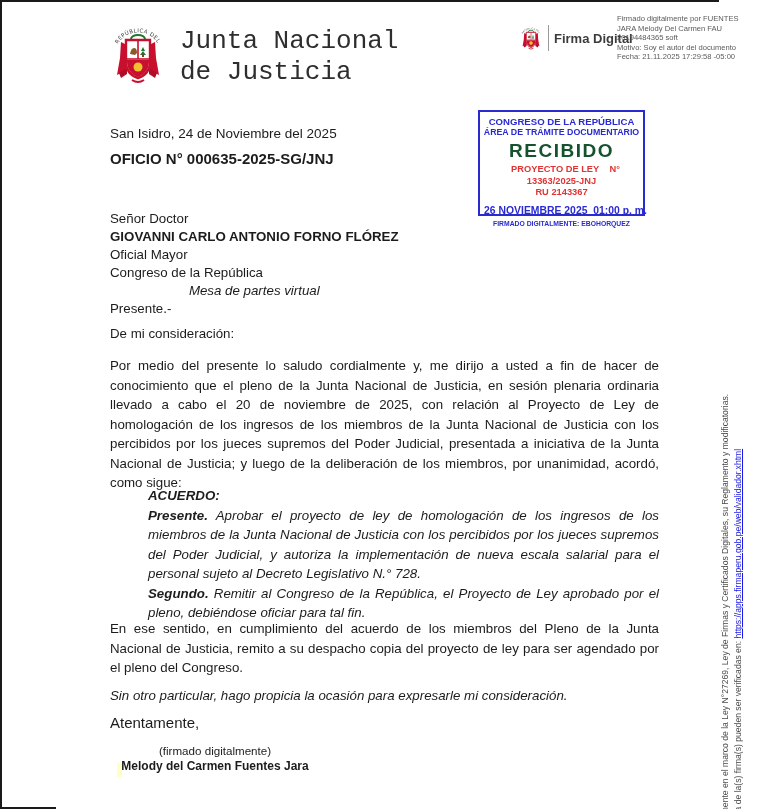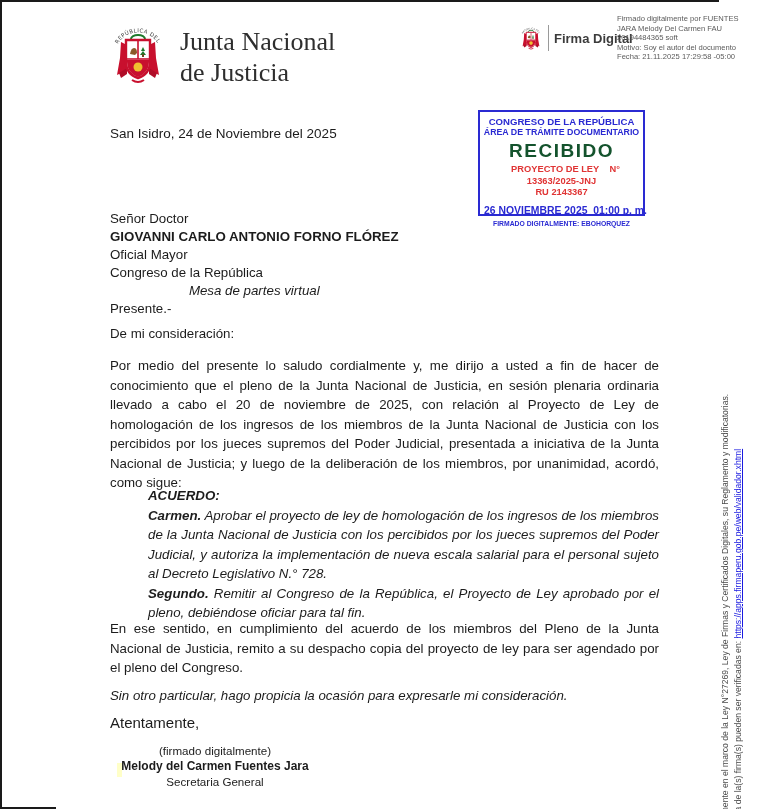--- a/index.html
+++ b/index.html
@@ -9,21 +9,21 @@
     font-family:"Liberation Sans",sans-serif;color:#1c1c1c;
   }
   .edge-left{position:absolute;left:0;top:0;width:2px;height:809px;background:#1a1a1a;}
   .edge-top{position:absolute;left:0;top:0;width:719px;height:2px;background:#1a1a1a;}
   .edge-bottom{position:absolute;left:0;bottom:0;width:56px;height:2px;background:#1a1a1a;}
 
   
   .logo{position:absolute;left:108px;top:18px;width:60px;height:70px;}
   .org-title{
     position:absolute;left:180px;top:26px;
-    font-family:Liberation Serif, serif;font-size:26px;line-height:31px;color:#2e2e2e;
+    font-family:Liberation Mono, monospace;font-size:26px;line-height:31px;color:#2e2e2e;
   }
 
   
   .badge-coat{position:absolute;left:519px;top:23px;width:24px;height:29px;}
   .badge-divider{position:absolute;left:548px;top:25px;width:1px;height:26px;background:#9a9a9a;}
   .badge-label{position:absolute;left:554px;top:31px;font-size:13px;font-weight:bold;color:#3c3c3c;}
   .sig-details{position:absolute;left:617px;top:14px;width:142px;font-size:7.6px;line-height:9.6px;color:#5a5a5a;}
 
   
   .stamp{
@@ -130,49 +130,49 @@
     <div class="recibido">RECIBIDO</div>
     <div class="r pre">PROYECTO DE LEY    N°</div>
     <div class="r">13363/2025-JNJ</div>
     <div class="r">RU 2143367</div>
     <div class="sep"></div>
     <div class="dt pre">26 NOVIEMBRE 2025  01:00 p. m.</div>
     <div class="fd">FIRMADO DIGITALMENTE: EBOHORQUEZ</div>
   </div>
 
   <div class="date-line">San Isidro, 24 de Noviembre del 2025</div>
+  <div class="oficio">OFICIO N° 000635-2025-SG/JNJ</div>
 
   <div class="addressee">
     <div>Señor Doctor</div>
     <div class="name">GIOVANNI CARLO ANTONIO FORNO FLÓREZ</div>
     <div>Oficial Mayor</div>
     <div>Congreso de la República</div>
     <div class="it">Mesa de partes virtual</div>
     <div>Presente.-</div>
   </div>
 
   <div class="greeting">De mi consideración:</div>
 
   <div class="para p1">Por medio del presente lo saludo cordialmente y, me dirijo a usted a fin de hacer de conocimiento que el pleno de la Junta Nacional de Justicia, en sesión plenaria ordinaria llevado a cabo el 20 de noviembre de 2025, con relación al Proyecto de Ley de homologación de los ingresos de los miembros de la Junta Nacional de Justicia con los percibidos por los jueces supremos del Poder Judicial, presentada a iniciativa de la Junta Nacional de Justicia; y luego de la deliberación de los miembros, por unanimidad, acordó, como sigue:</div>
 
   <div class="acuerdo">
     <div class="bi">ACUERDO:</div>
-    <span class="bi">Carmen.</span><span> Aprobar el proyecto de ley de homologación de los ingresos de los miembros de la Junta Nacional de Justicia con los percibidos por los jueces supremos del Poder Judicial, y autoriza la implementación de nueva escala salarial para el personal sujeto al Decreto Legislativo N.° 728.</span>
+    <span class="bi">Presente.</span><span> Aprobar el proyecto de ley de homologación de los ingresos de los miembros de la Junta Nacional de Justicia con los percibidos por los jueces supremos del Poder Judicial, y autoriza la implementación de nueva escala salarial para el personal sujeto al Decreto Legislativo N.° 728.</span>
     <br>
     <span class="bi">Segundo.</span><span> Remitir al Congreso de la República, el Proyecto de Ley aprobado por el pleno, debiéndose oficiar para tal fin.</span>
   </div>
 
   <div class="para p2">En ese sentido, en cumplimiento del acuerdo de los miembros del Pleno de la Junta Nacional de Justicia, remito a su despacho copia del proyecto de ley para ser agendado por el pleno del Congreso.</div>
   <div class="para p3">Sin otro particular, hago propicia la ocasión para expresarle mi consideración.</div>
   <div class="closing">Atentamente,</div>
 
   <div class="sig-marker"></div>
   <div class="signature-block">
     <div>(firmado digitalmente)</div>
     <div class="name">Melody del Carmen Fuentes Jara</div>
-    <div>Secretaria General</div>
   </div>
 
   <div class="side-note">
     <div>almente en el marco de la Ley N°27269, Ley de Firmas y Certificados Digitales, su Reglamento y modificatorias.</div>
     <div><span>oria de la(s) firma(s) pueden ser verificadas en: </span><a href="#">https://apps.firmaperu.gob.pe/web/validador.xhtml</a></div>
   </div>
 </div>
 
 </body></html>

